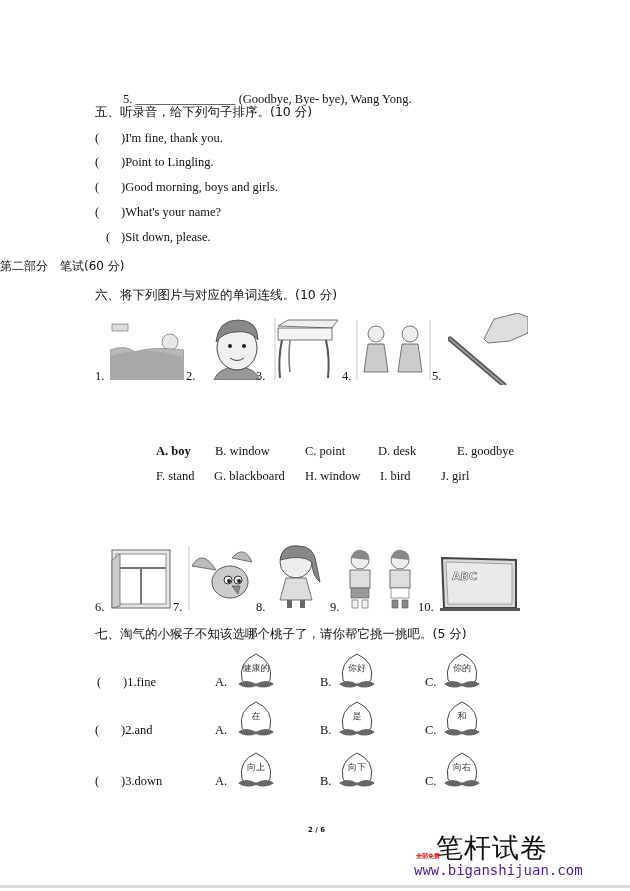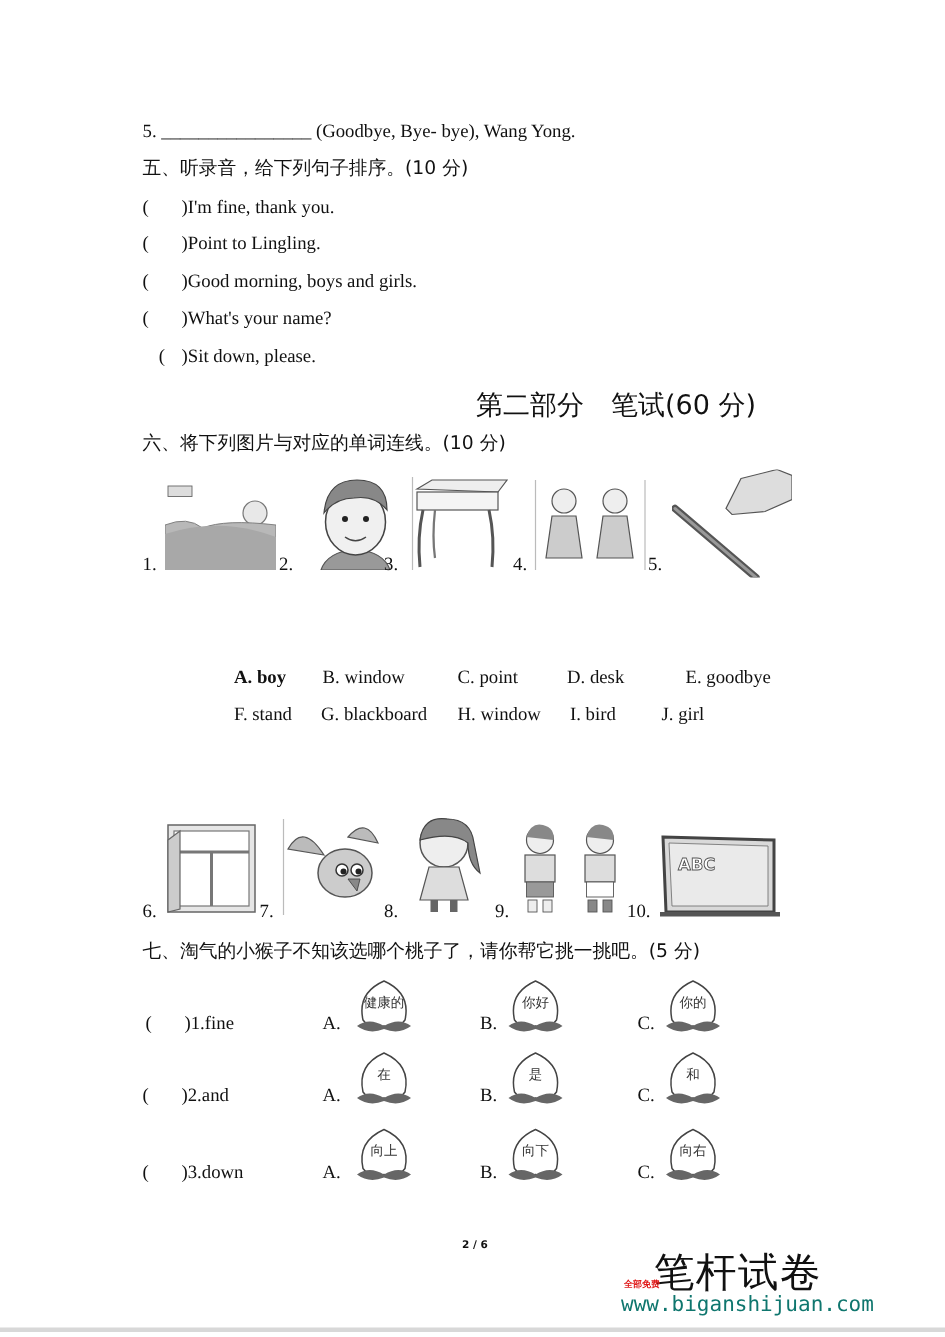--- a/index.html
+++ b/index.html
@@ -3,37 +3,37 @@
 <meta charset="utf-8">
 <style>
   html, body { margin: 0; padding: 0; }
   body {
     width: 630px; height: 891px; background: #ffffff; position: relative; overflow: hidden;
     font-family: "Liberation Serif", "DejaVu Serif", serif; color: #111;
   }
   .line { position: absolute; left: 95px; font-size: 12.5px; white-space: nowrap; }
   .cn { font-family: "DejaVu Sans", sans-serif; font-size: 12.5px; }
   .paren { display: inline-block; width: 26px; }
-  .sec-title { position: absolute; left: 0; width: 504px; top: 258px; text-align: right; font-size: 18px; }
+  .sec-title { position: absolute; left: 0; width: 504px; top: 258px; text-align: left; font-size: 12px; }
   .pic { position: absolute; }
   .num { position: absolute; font-size: 12.5px; }
   .opt { position: absolute; font-size: 12.5px; white-space: nowrap; }
   .q7 { position: absolute; font-size: 12.5px; white-space: nowrap; }
   .peach { position: absolute; width: 40px; height: 38px; }
   .peach-label { position: absolute; top: 10px; left: 0; width: 40px; text-align: center; font-family: "DejaVu Sans", sans-serif; font-size: 9px; color: #333; }
   .footer-page { position: absolute; left: 308px; top: 826px; font-family: "DejaVu Sans", sans-serif; font-size: 7px; font-weight: bold; }
   .brand { position: absolute; left: 436px; top: 830px; font-family: "DejaVu Sans", sans-serif; font-size: 27px; letter-spacing: 1px; color: #111; }
   .brand-tag { position: absolute; left: 416px; top: 852px; font-family: "DejaVu Sans", sans-serif; font-size: 6px; color: #e01818; font-weight: bold; }
-  .brand-url { position: absolute; left: 414px; top: 862px; font-family: "DejaVu Sans Mono", monospace; font-size: 14px; color: #0f766e; }
+  .brand-url { position: absolute; left: 414px; top: 862px; font-family: "DejaVu Sans Mono", monospace; font-size: 14px; color: #4c1d95; }
   .bottom-rule { position: absolute; left: 0; top: 885px; width: 630px; height: 3px; background: #d8d8d8; }
 </style>
 </head>
 <body>
 
-<div class="line" style="top:80px;">5. ________________ (Goodbye, Bye- bye), Wang Yong.</div>
+<div class="line" style="top:92px;margin-left:28px;">5. ________________ (Goodbye, Bye- bye), Wang Yong.</div>
 
 <div class="line cn" style="top:104px;">五、听录音，给下列句子排序。(10 分)</div>
 <div class="line" style="top:131px;"><span class="paren">(</span><span>)I'm fine, thank you.</span></div>
 <div class="line" style="top:155px;"><span class="paren">(</span><span>)Point to Lingling.</span></div>
 <div class="line" style="top:180px;"><span class="paren">(</span><span>)Good morning, boys and girls.</span></div>
 <div class="line" style="top:205px;"><span class="paren">(</span><span>)What's your name?</span></div>
 <div class="line" style="top:230px;text-align:center;"><span class="paren">(</span><span>)Sit down, please.</span></div>
 
 <div class="sec-title cn">第二部分　笔试(60 分)</div>
 

